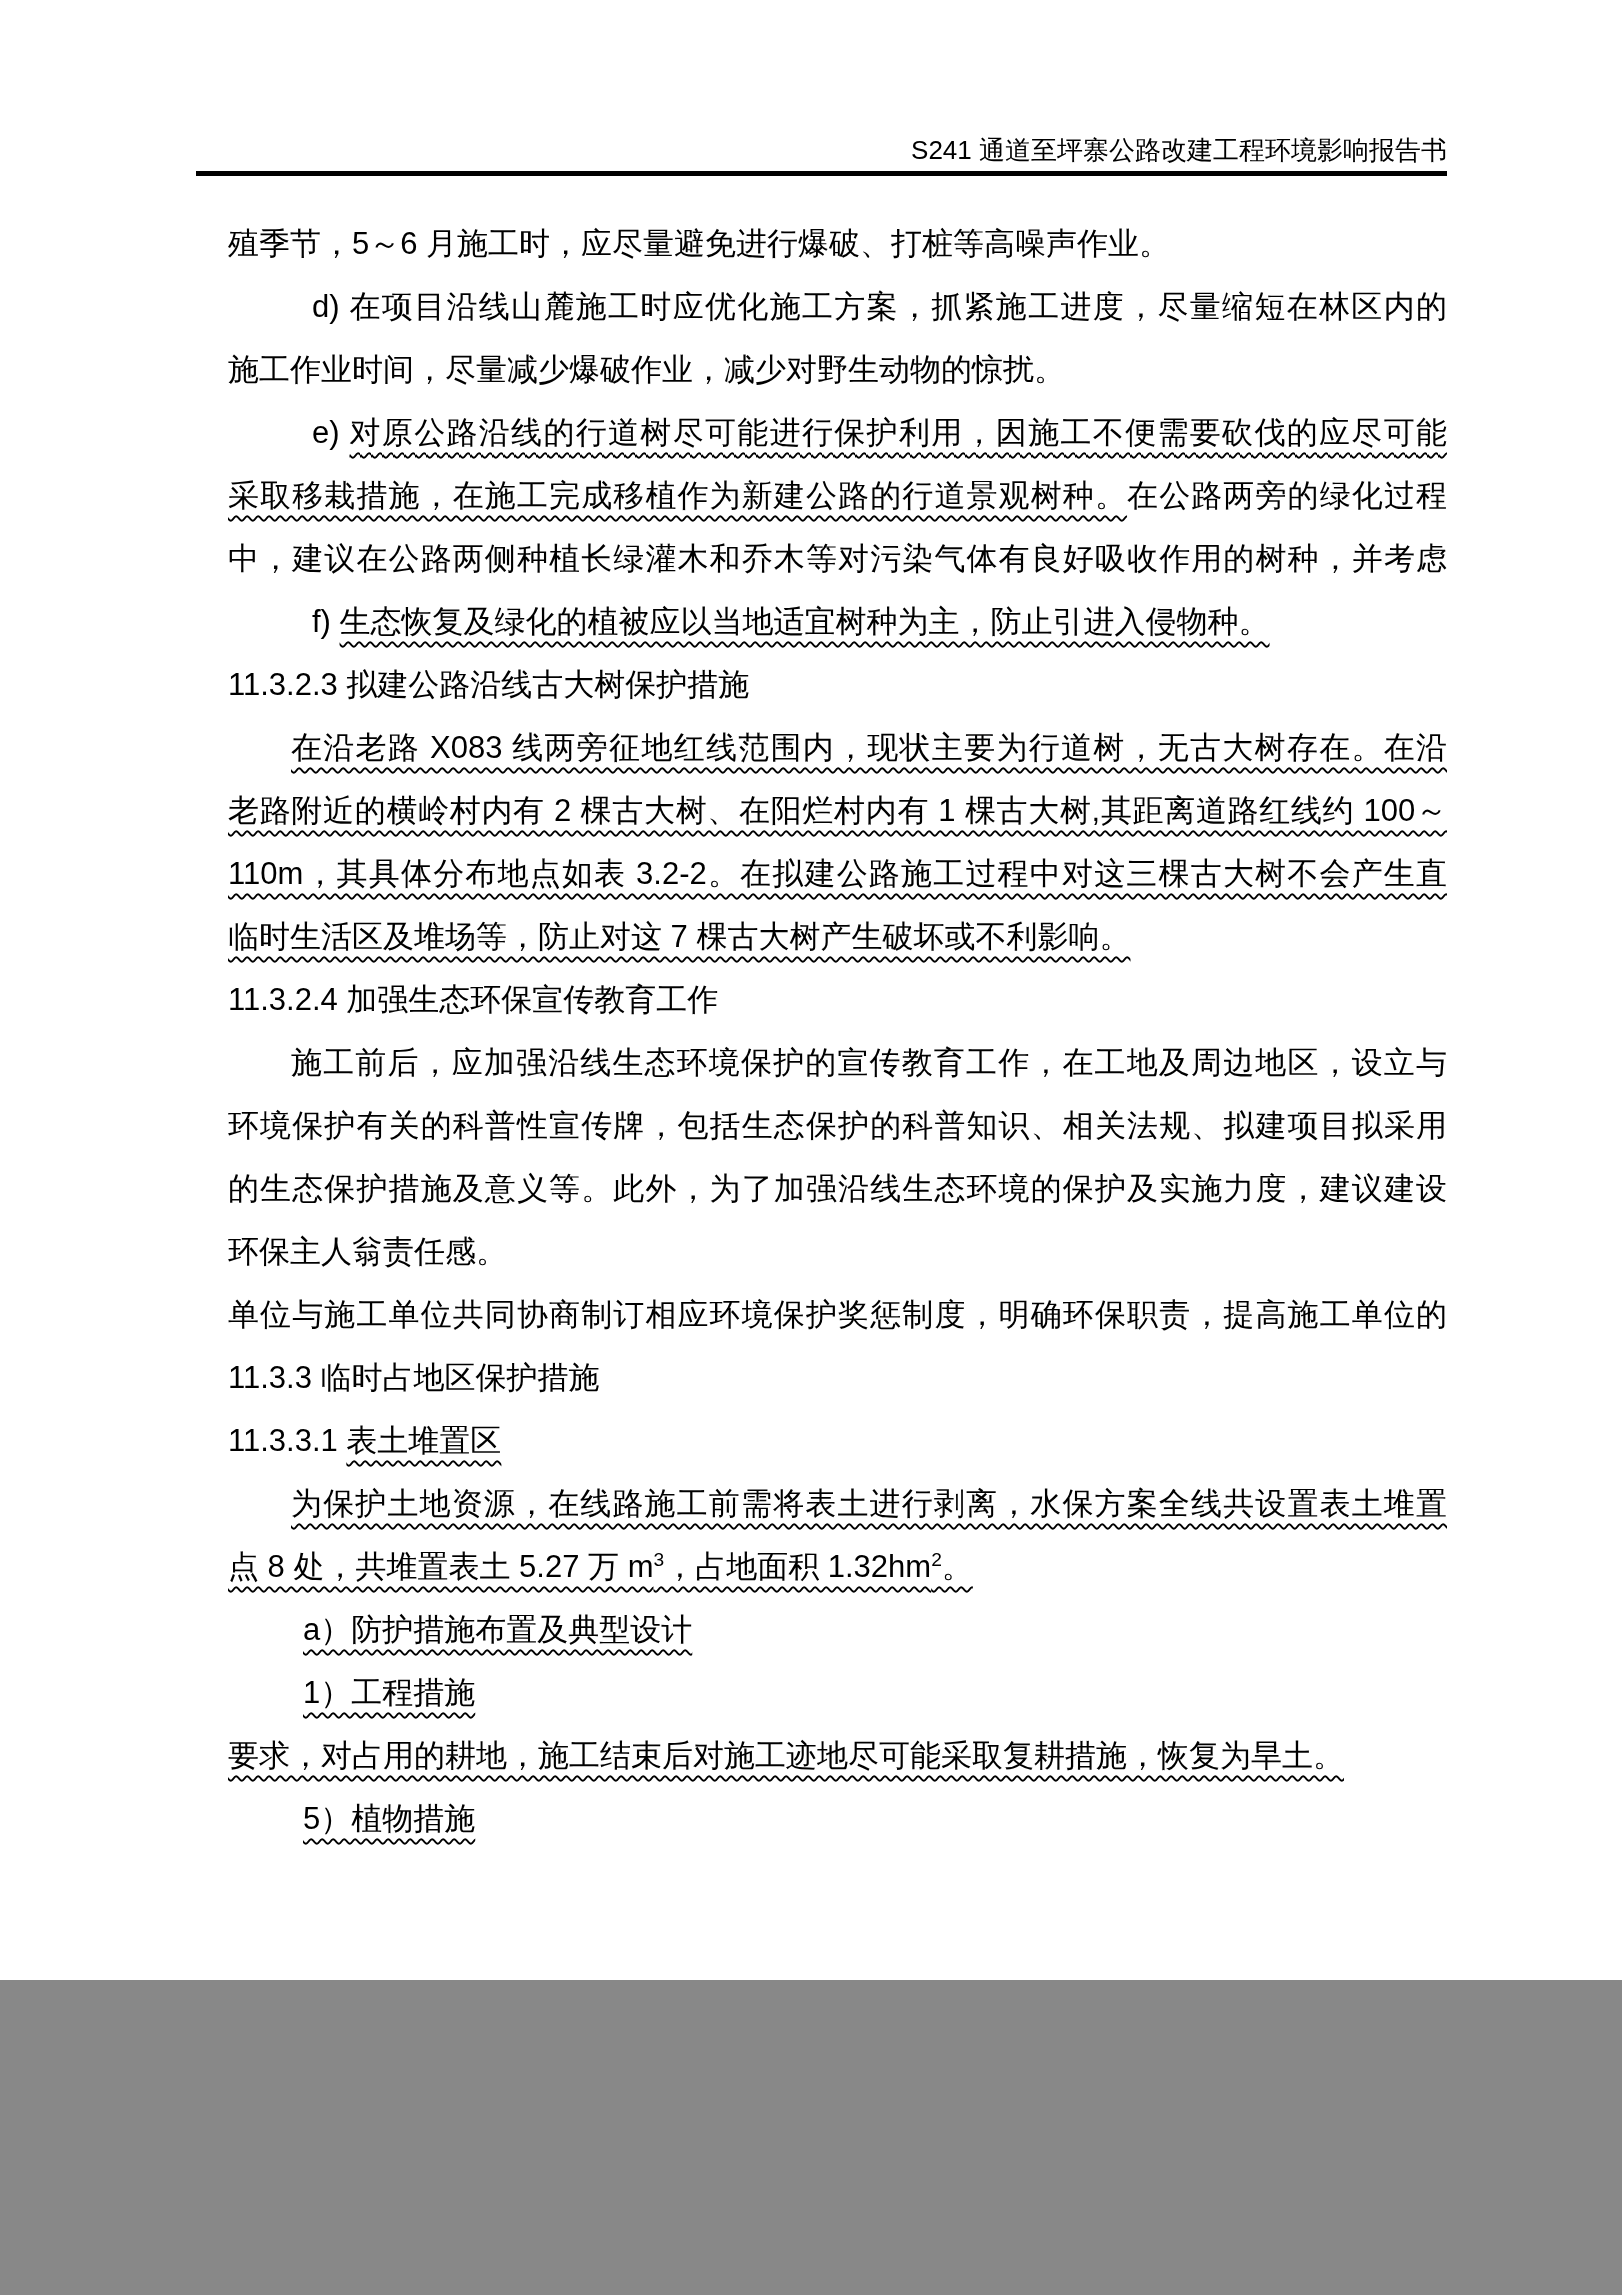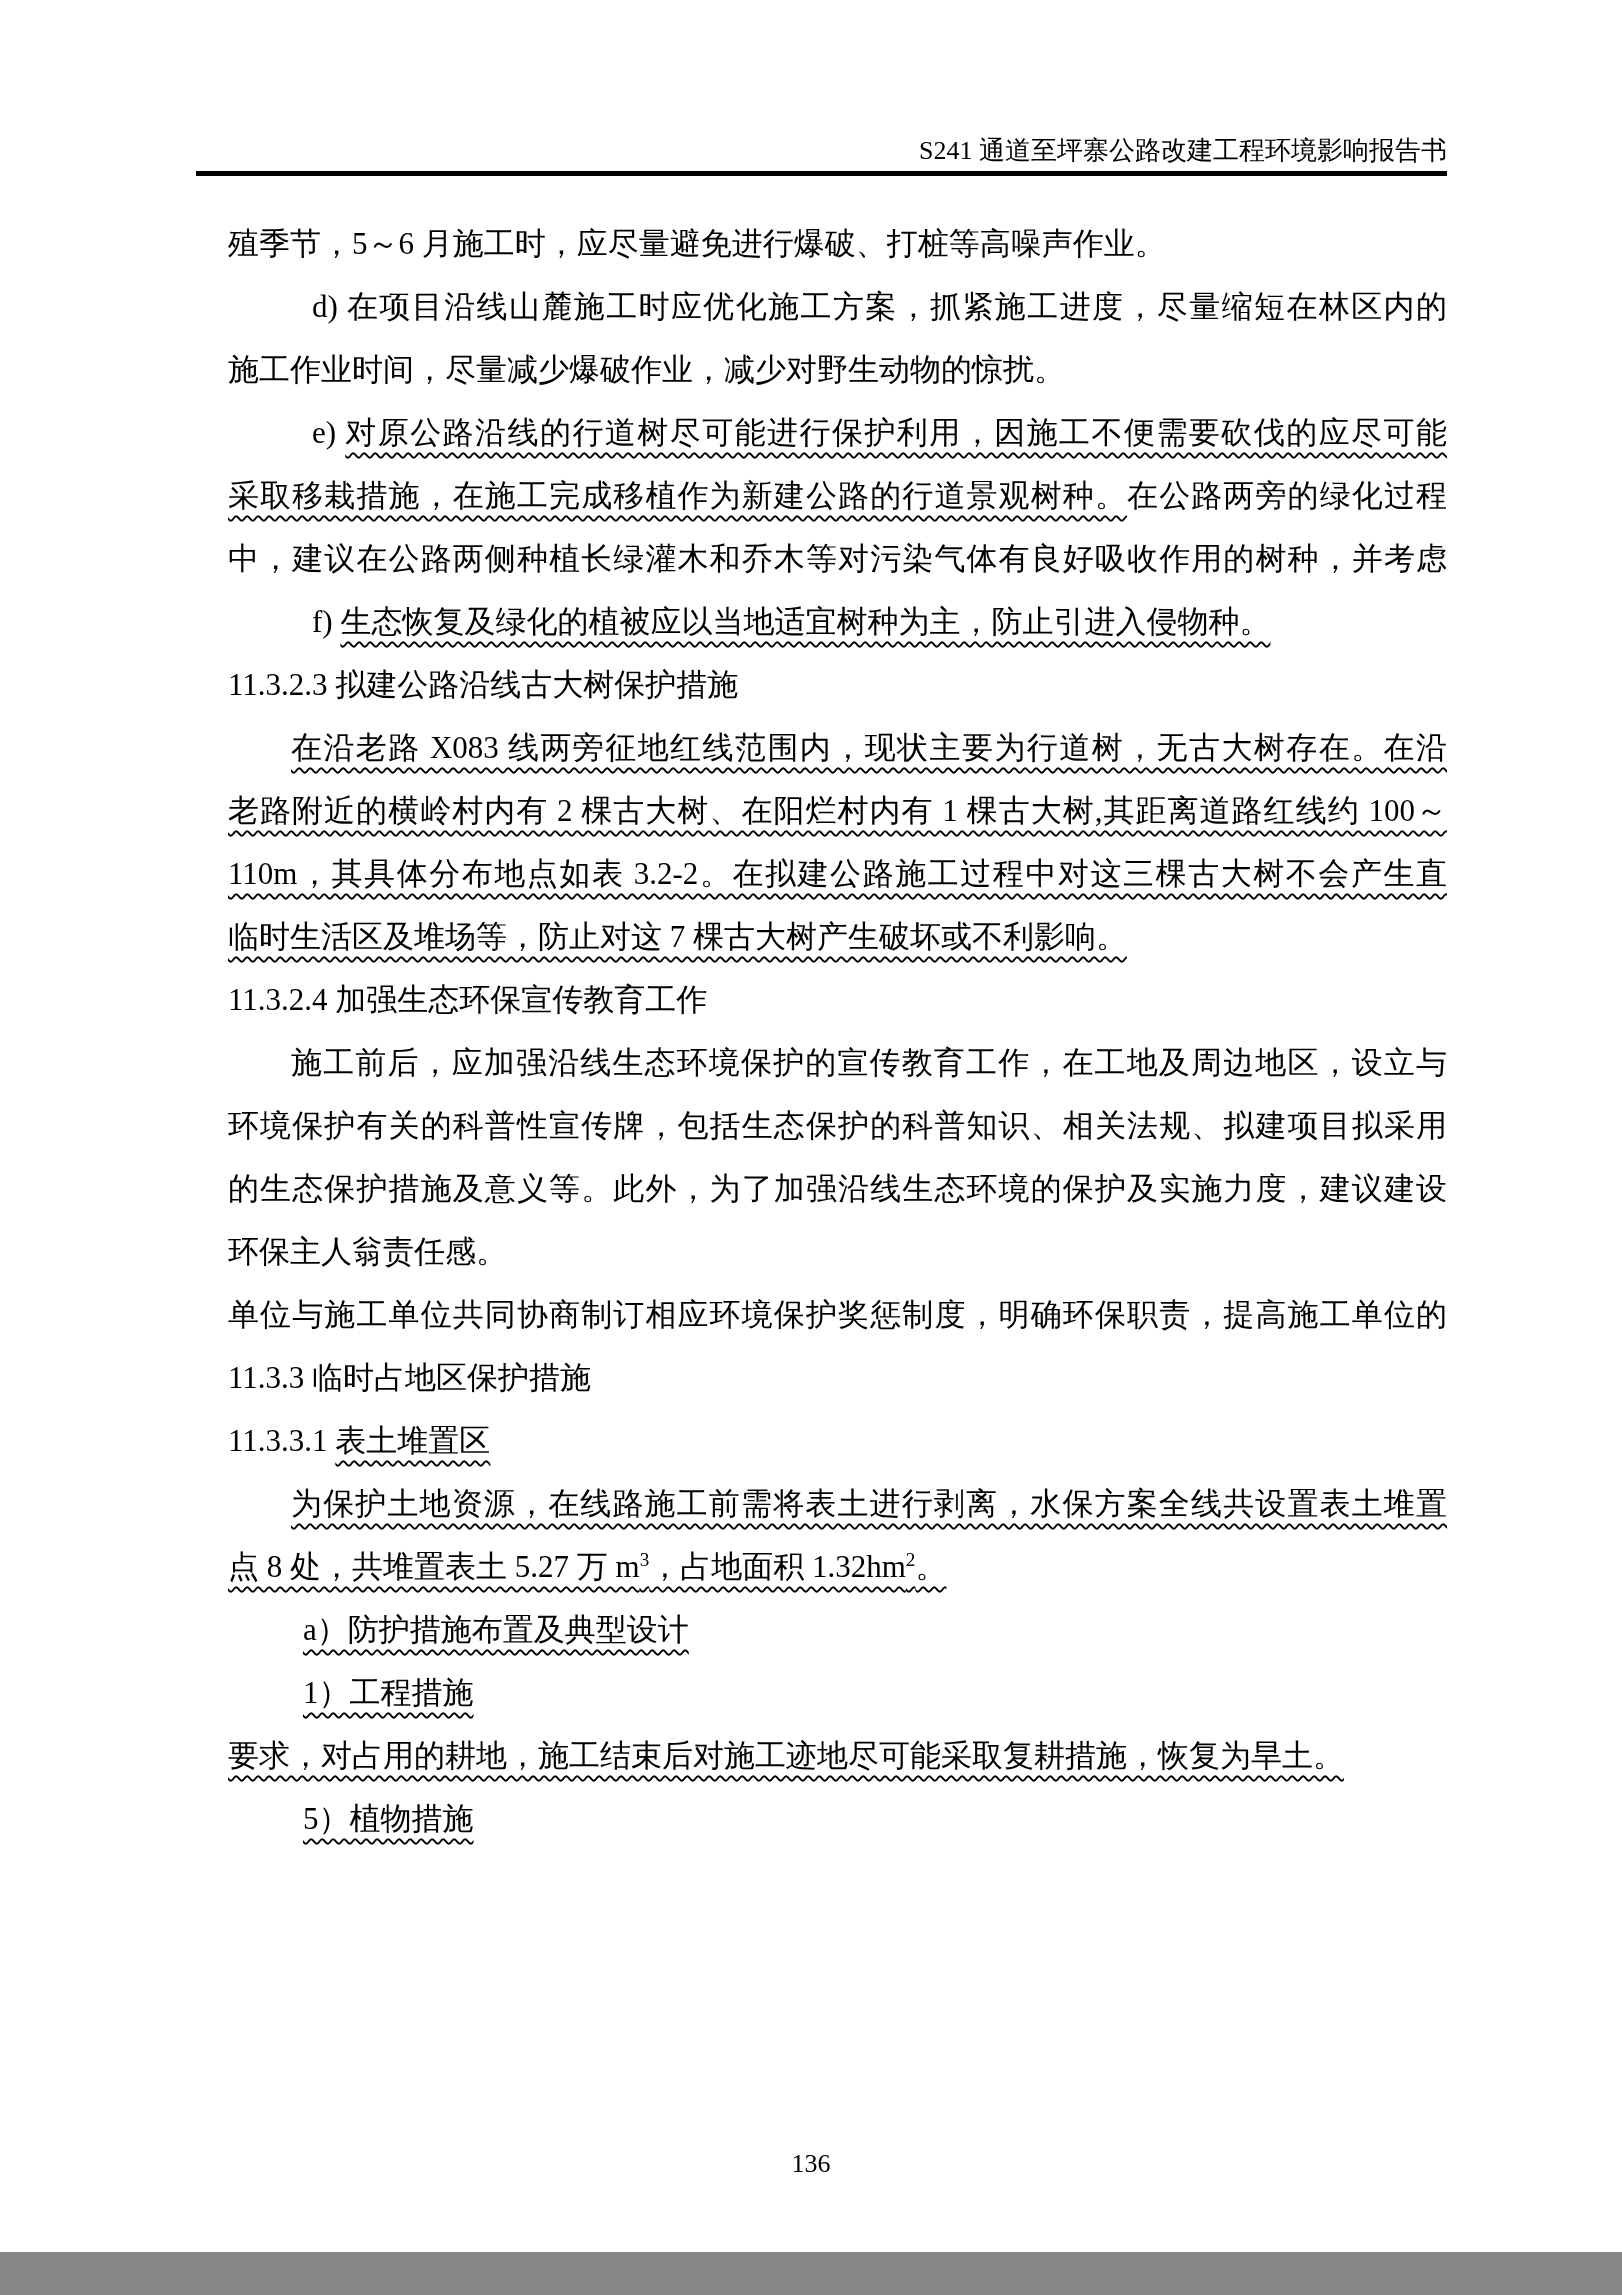--- a/index.html
+++ b/index.html
@@ -1,22 +1,22 @@
 <!DOCTYPE html>
 <html style="font-size:10.5px"><head>
 <meta charset="utf-8">
 <style>
   html, body { margin: 0; padding: 0; background: #888; }
   .page {
     position: relative;
     width: 1622px;
-    height: 2252px;
+    height: 1980px;
     background: #ffffff;
     color: #000000;
-    font-family: Liberation Serif, serif;
+    font-family: Liberation Sans, sans-serif;
     overflow: hidden;
   }
   .header-title {
     position: absolute;
     top: 135px;
     right: 175px;
     font-size: 26px;
     line-height: 1.2;
     white-space: nowrap;
   }

